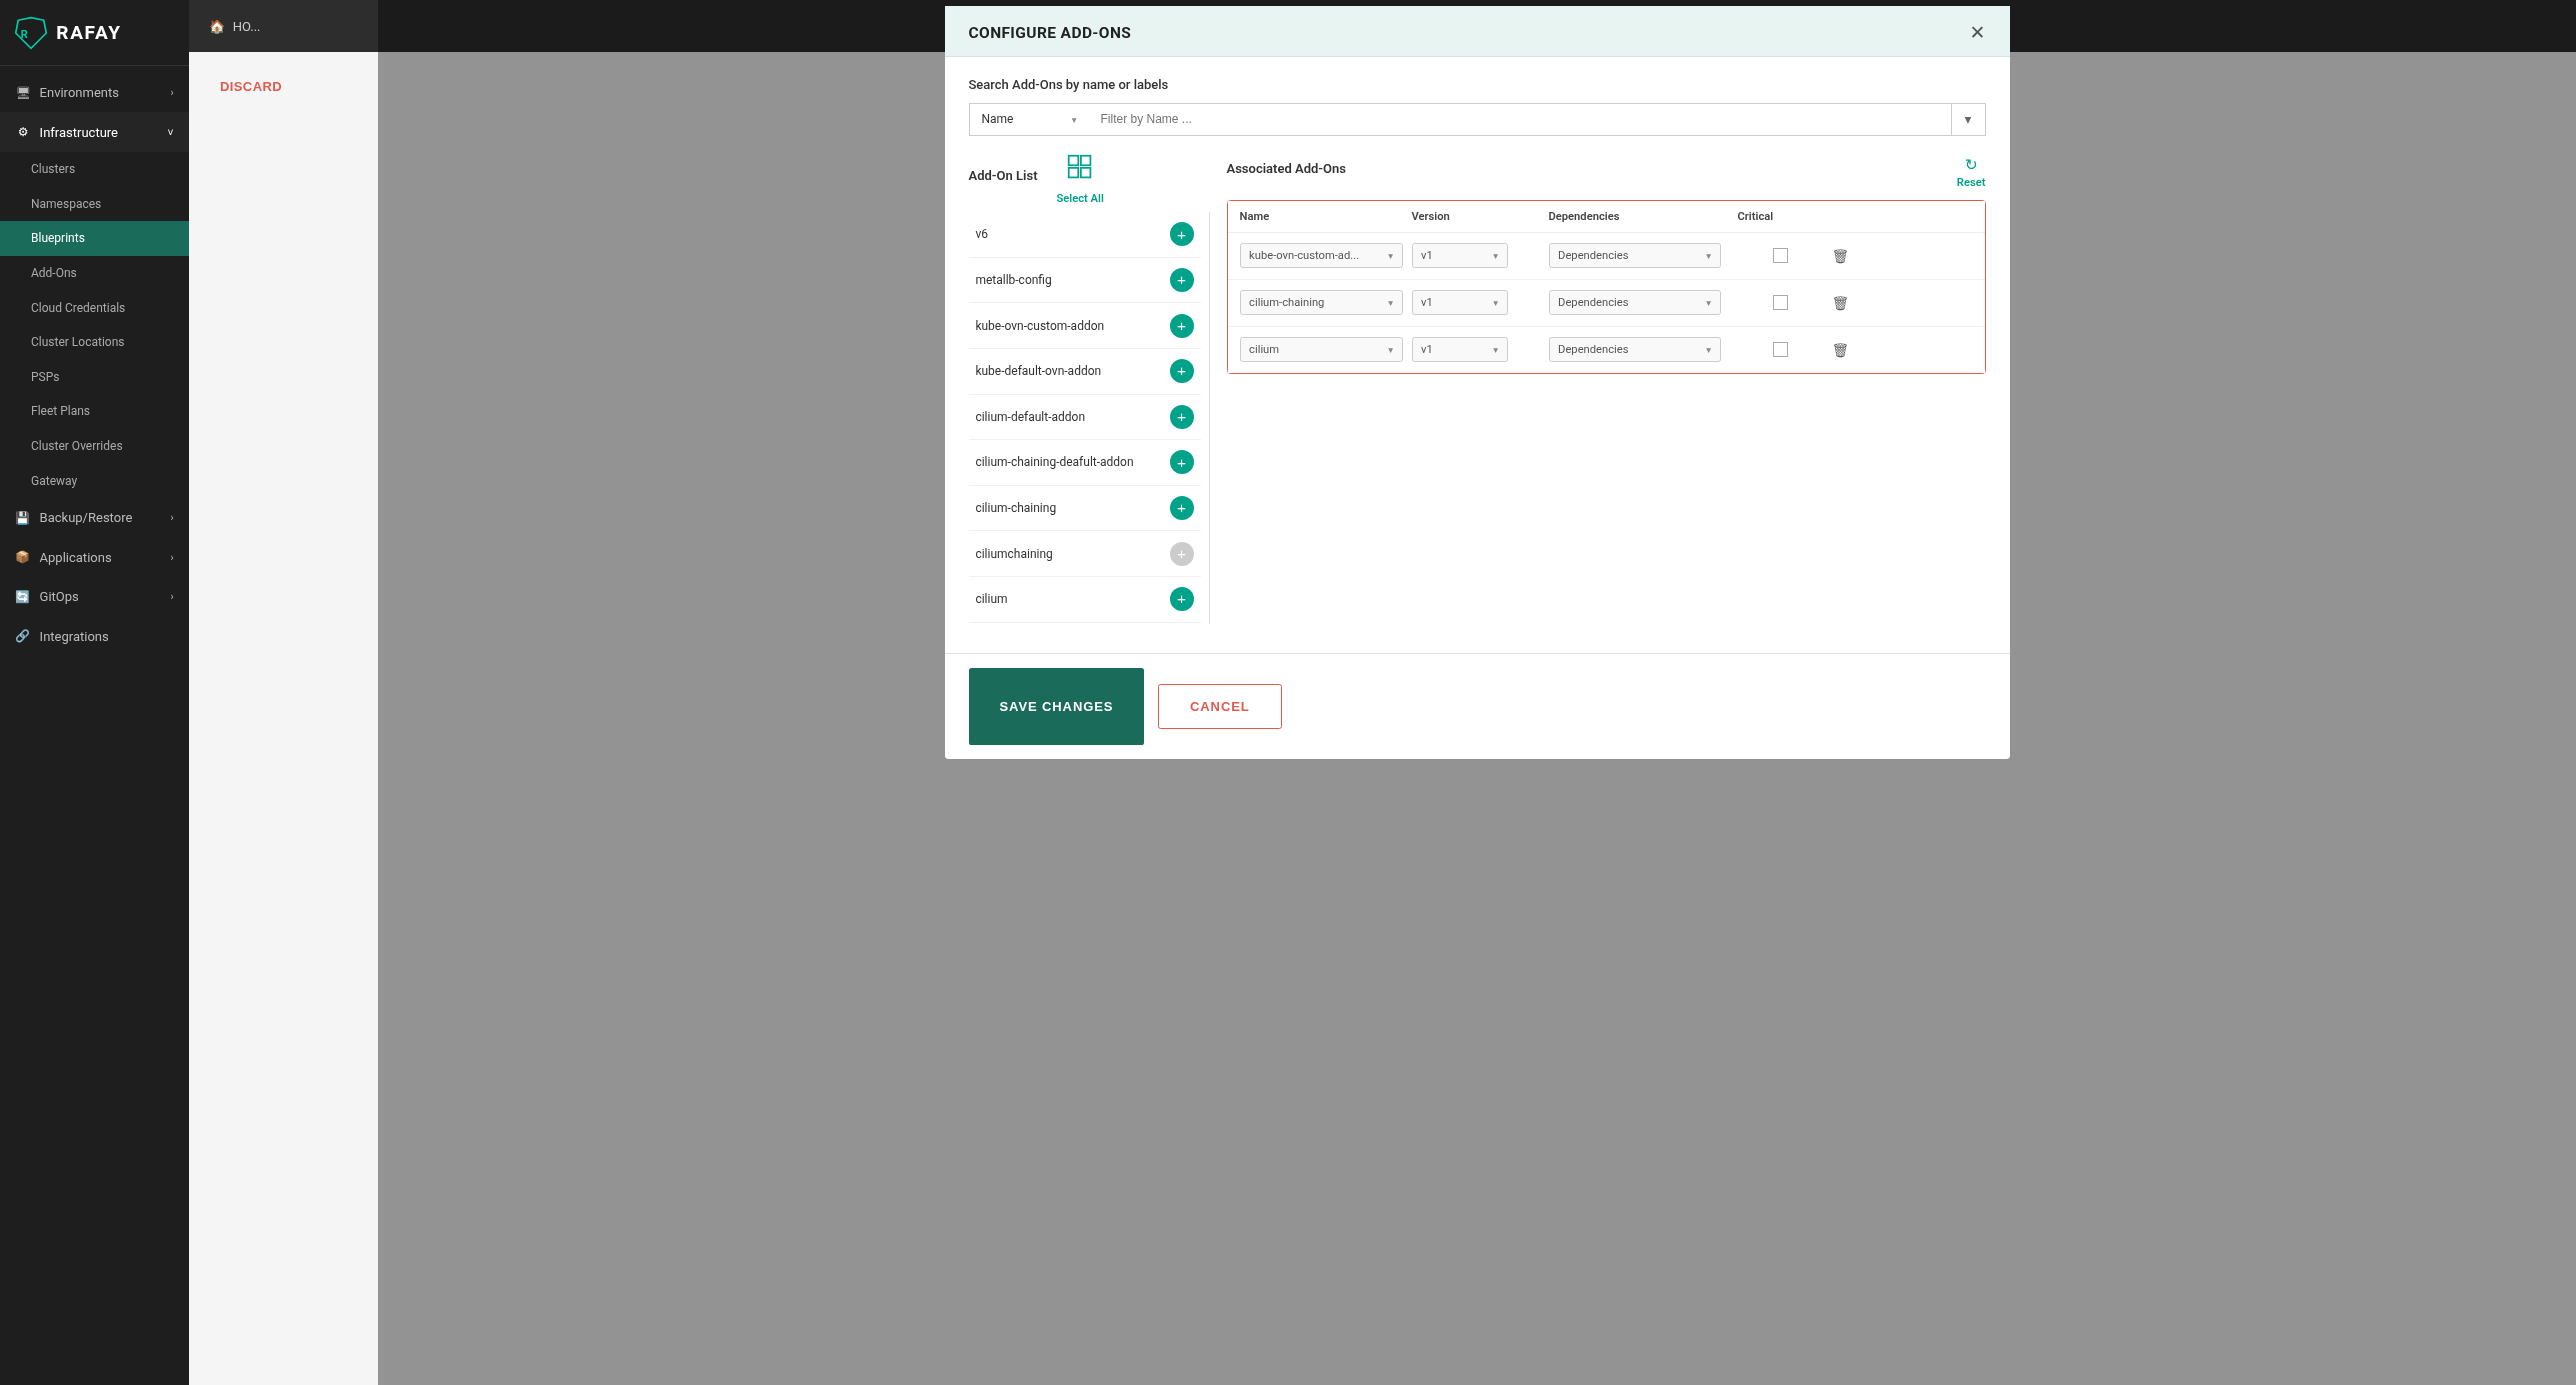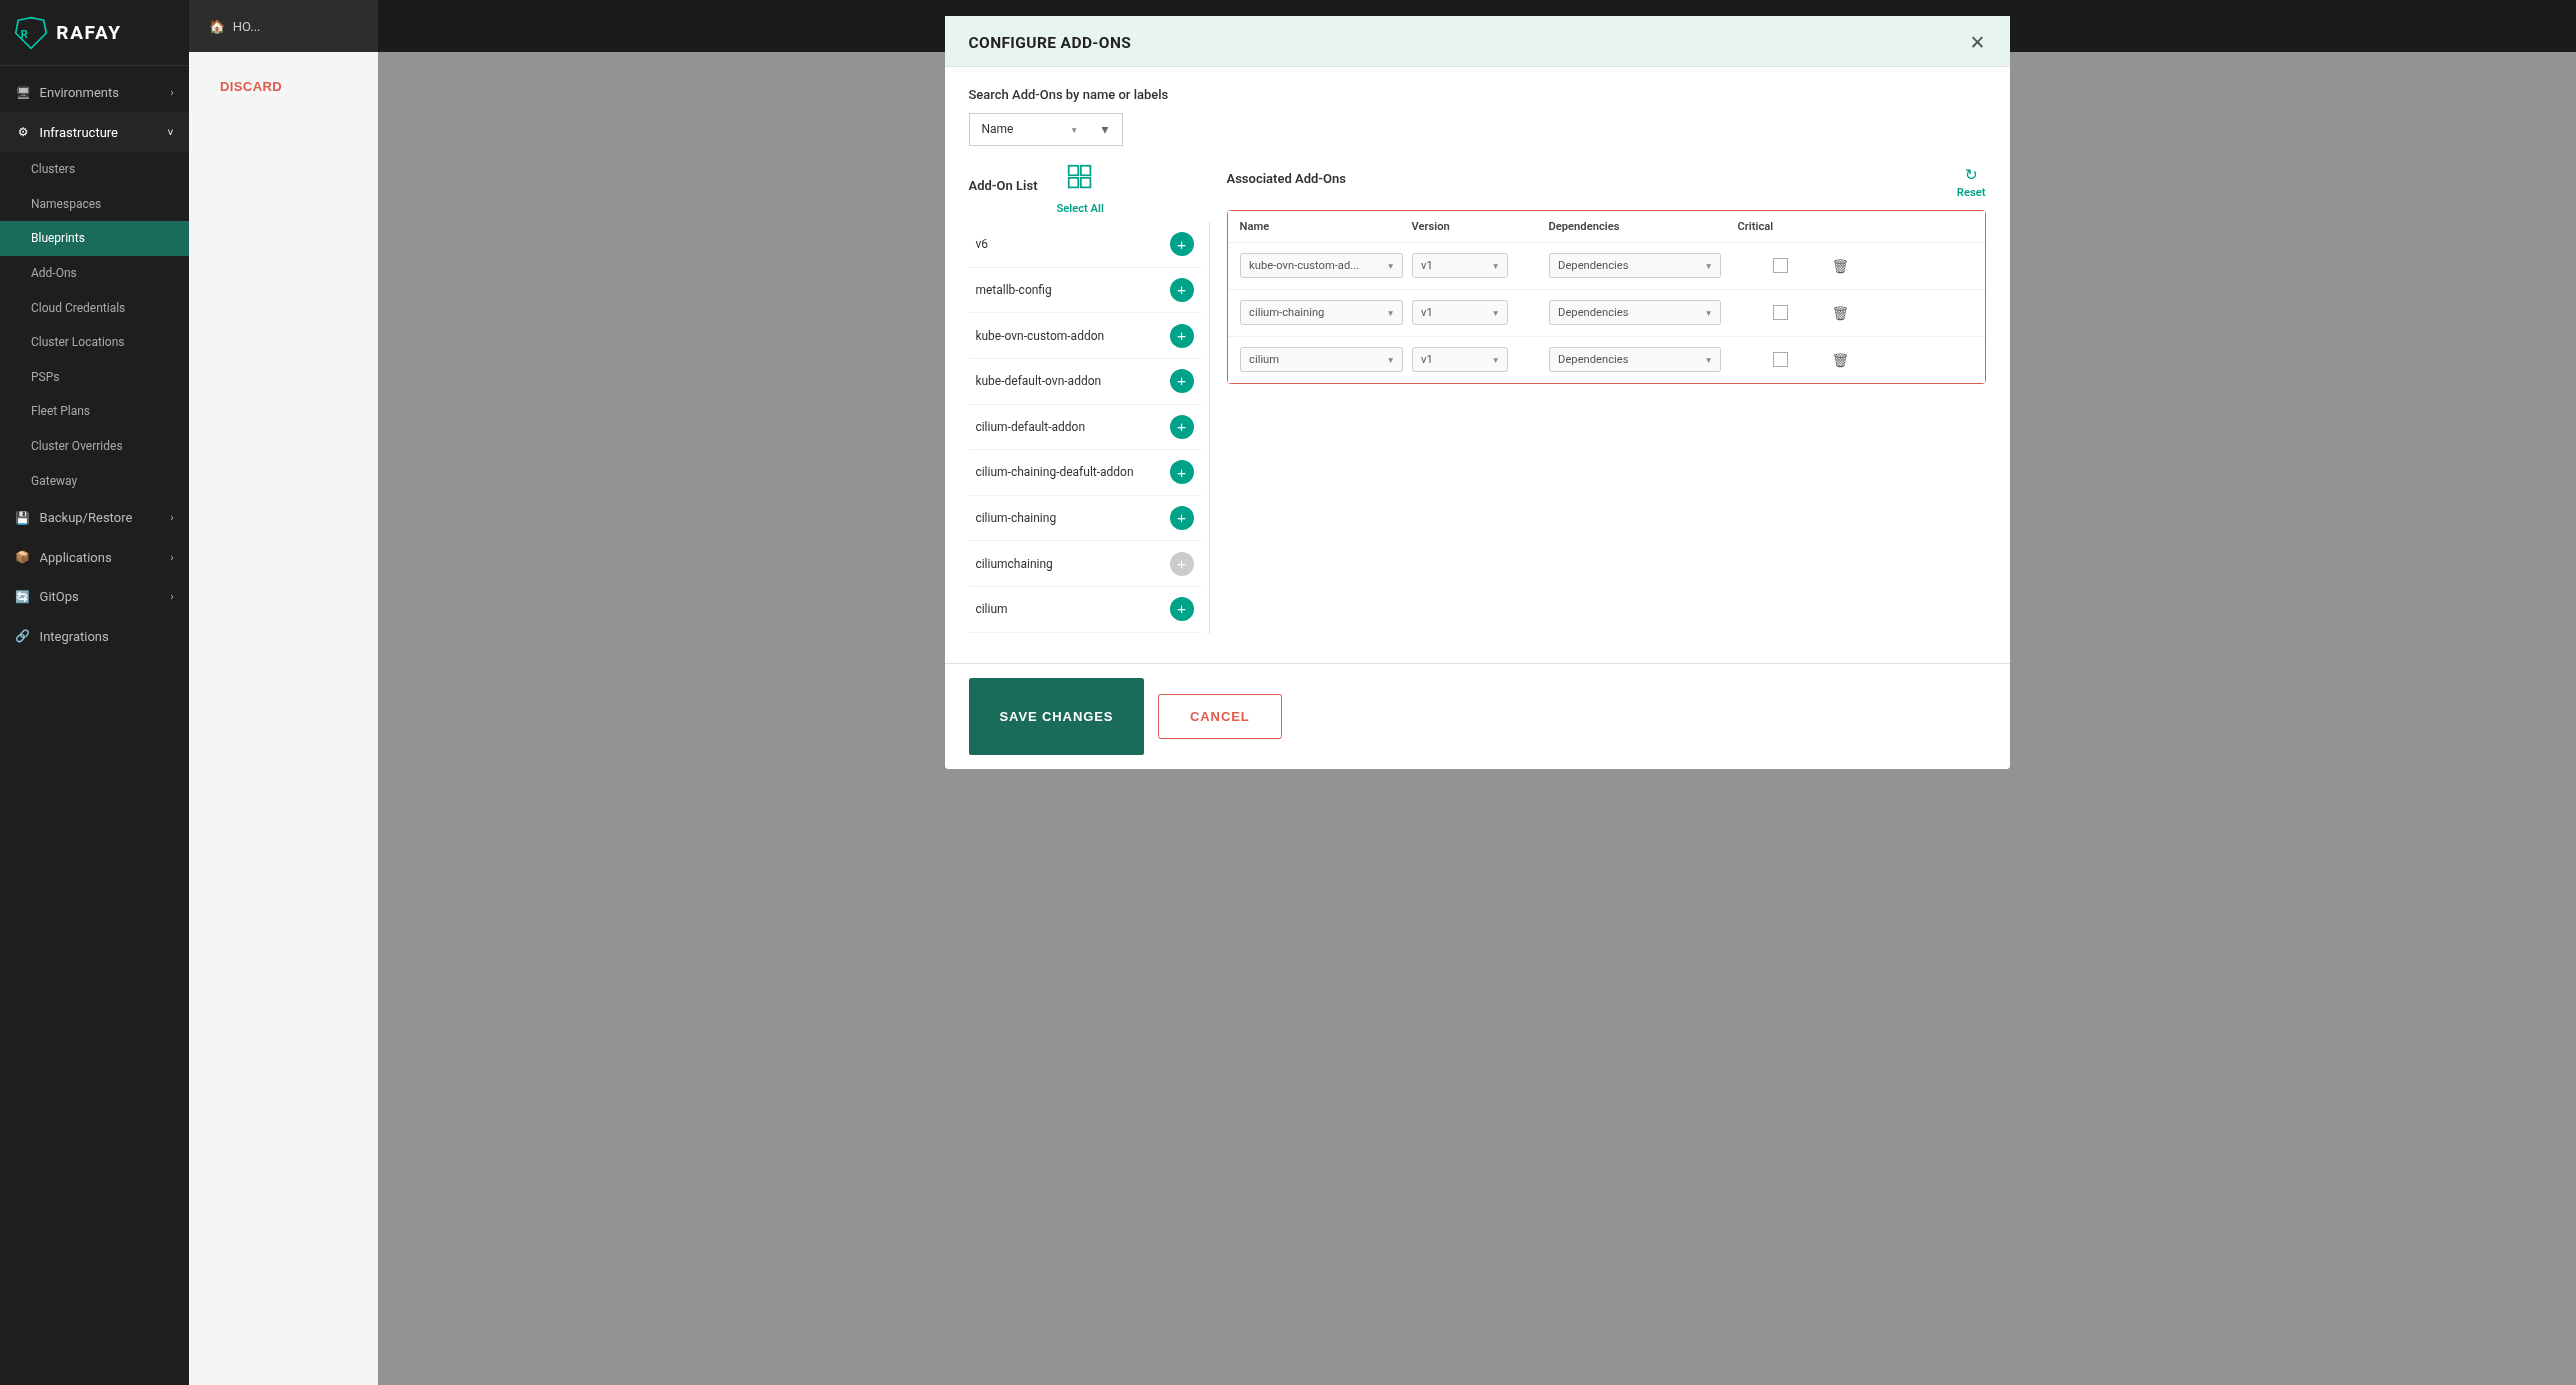--- a/index.html
+++ b/index.html
@@ -119,21 +119,21 @@
       display: flex;
       align-items: flex-start;
       justify-content: center;
       z-index: 100;
     }
 
     .modal {
       background: #fff;
       width: 1065px;
       min-height: 739px;
-      margin-top: 16px;
+      margin-top: 6px;
       border-radius: 3.4px;
       position: relative;
       display: flex;
       flex-direction: column;
     }
 
     .modal-header {
       display: flex;
       align-items: center;
       justify-content: space-between;
@@ -537,20 +537,21 @@
 
       <div class="modal-body">
 
         <div class="search-section">
           <div class="search-label">Search Add-Ons by name or labels</div>
           <div class="search-row">
             <div class="search-type-select">
               <span>Name</span>
               <span class="chevron-down">▾</span>
             </div>
+            <input class="search-input" type="text" placeholder="Filter by Name ..." style="">
             <div class="search-input-dropdown">
               <span>▾</span>
             </div>
           </div>
         </div>
 
         <div class="columns-row">
 
           <div class="addon-list-col">
             <div style="display:flex; align-items:center; gap:10.3px; margin-bottom:6.9px;">

